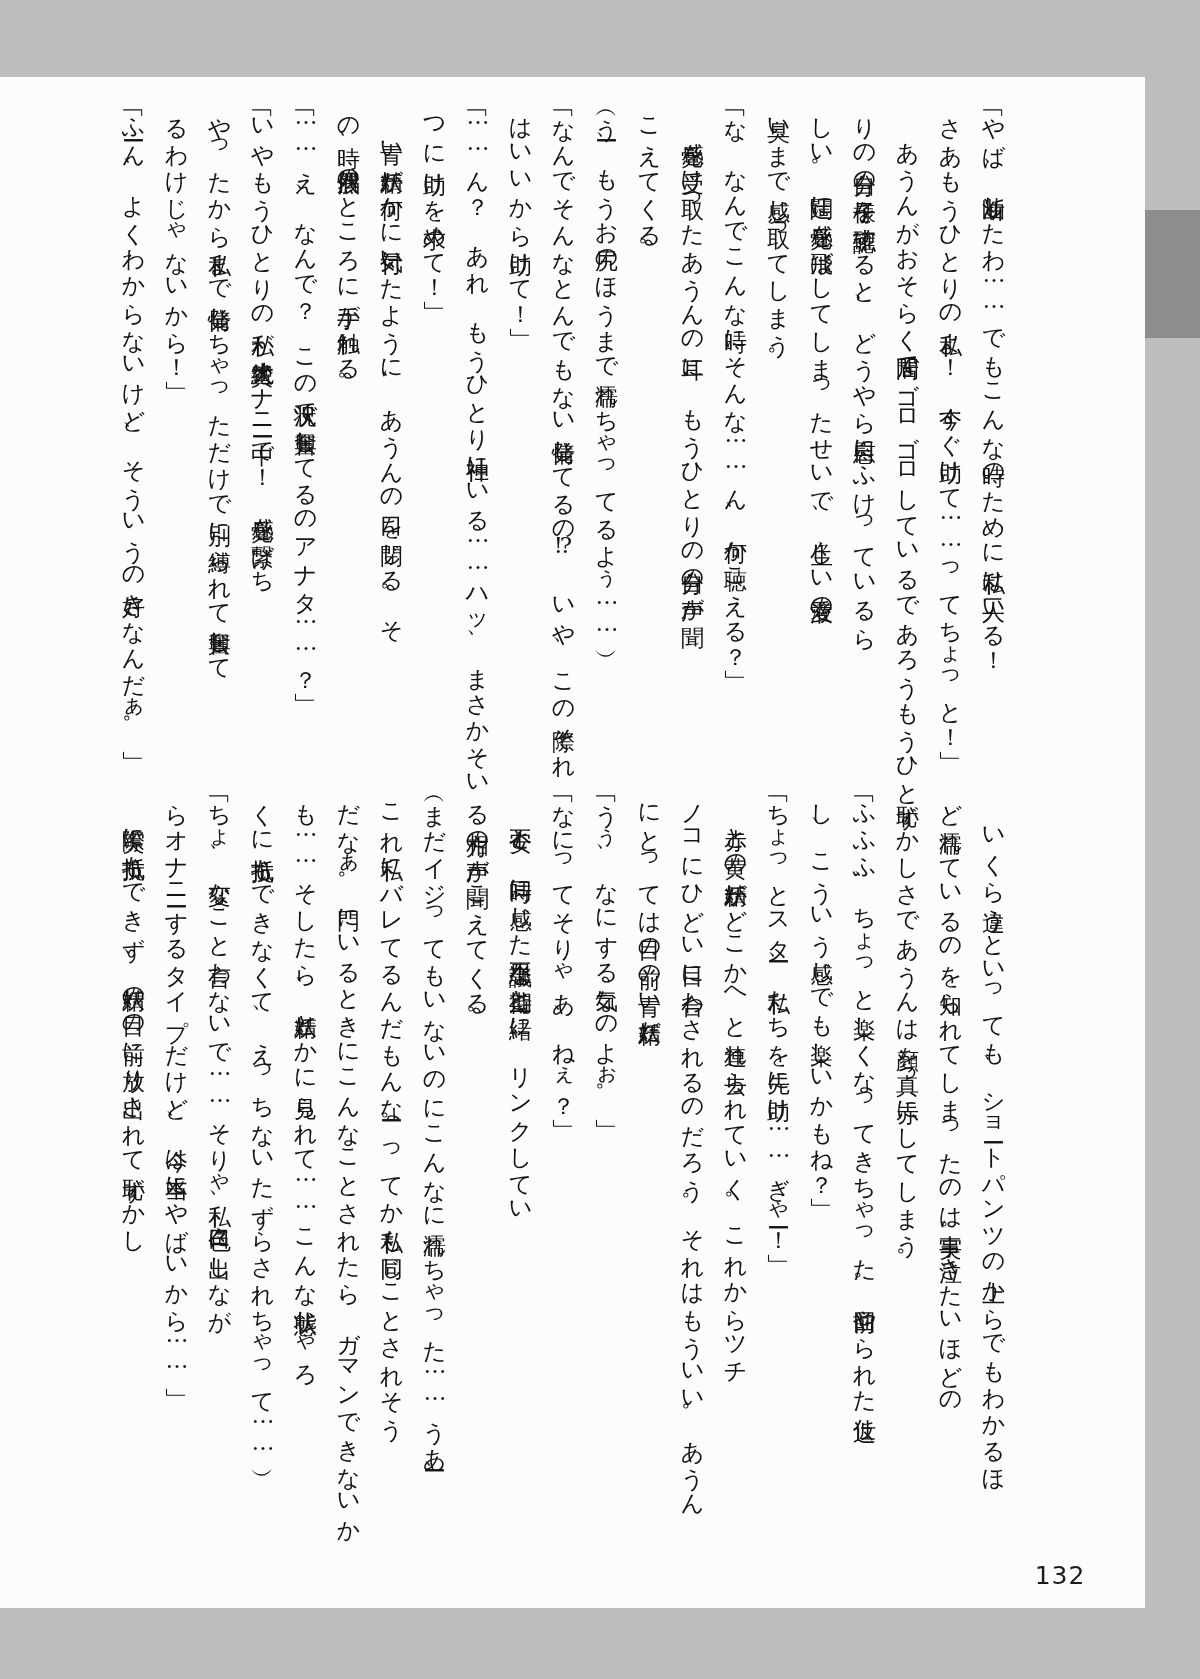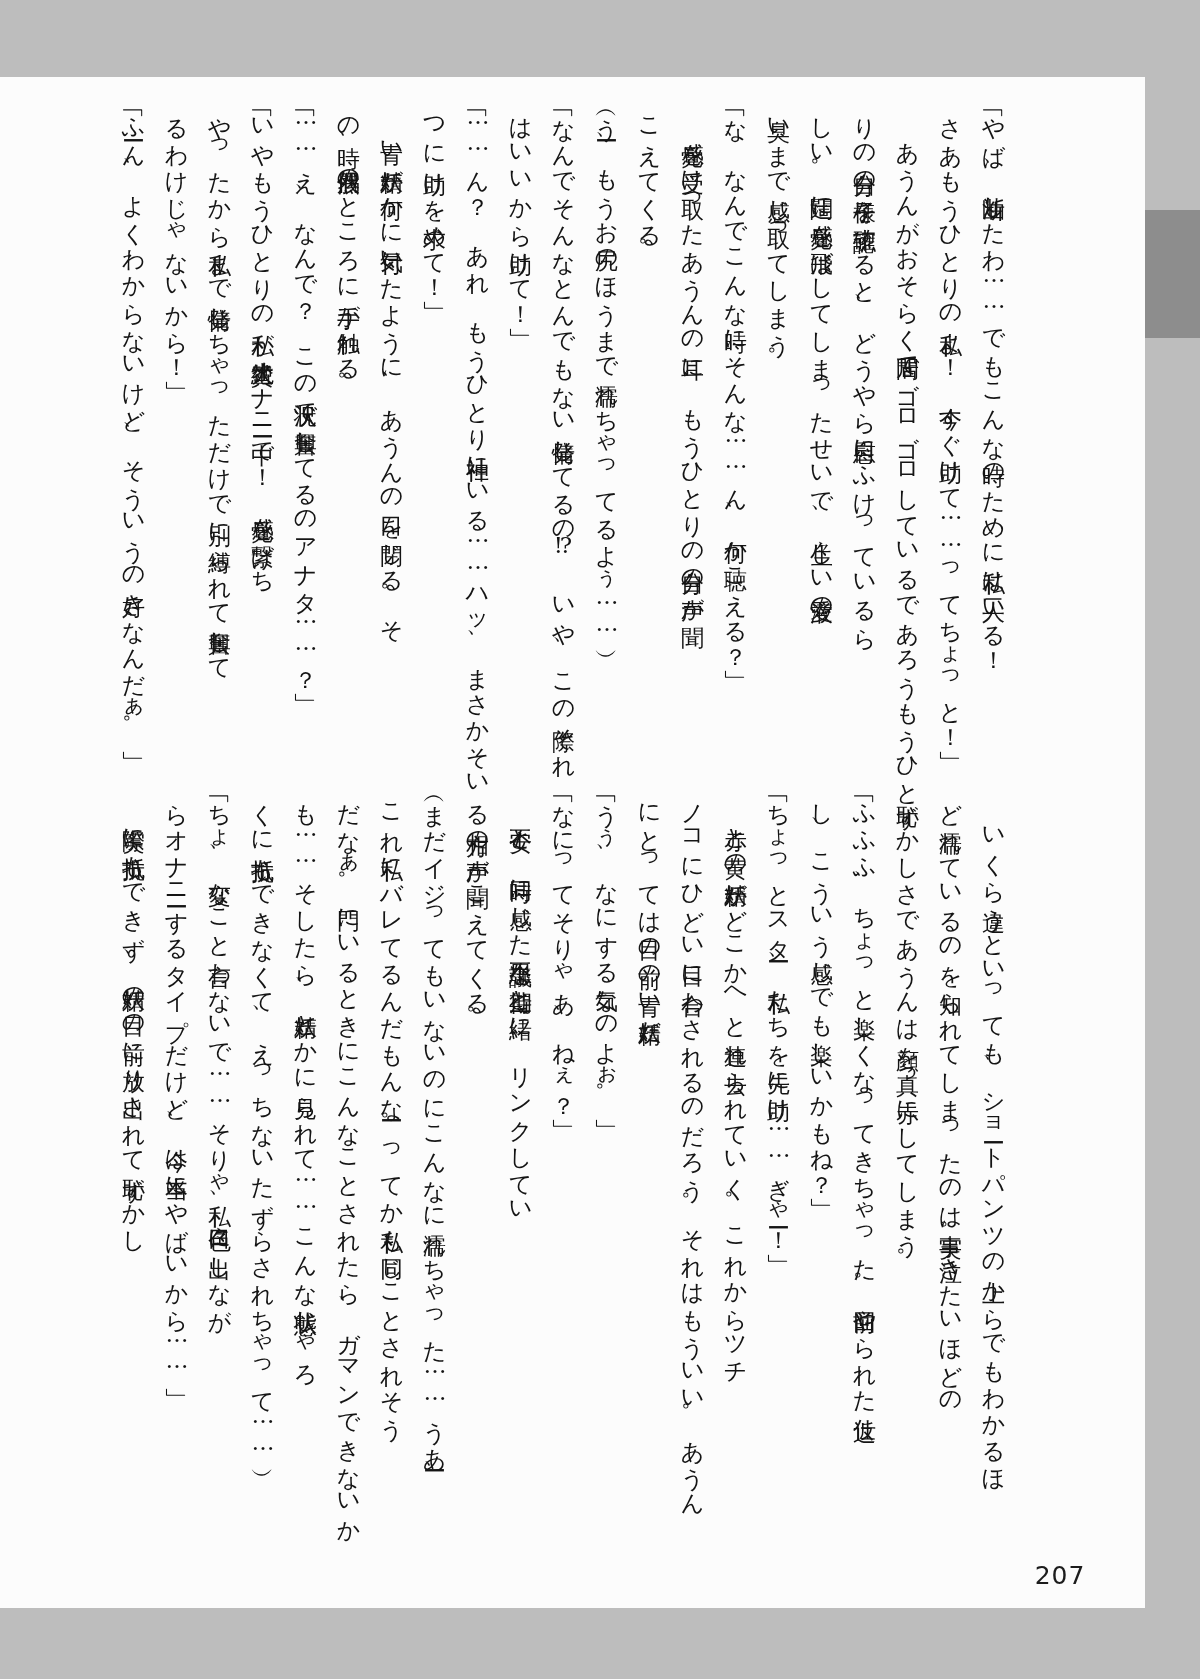--- a/index.html
+++ b/index.html
@@ -122,21 +122,21 @@
         <span class="tline">（まだイジってもいないのにこんなに濡れちゃった……うあー、</span>
         <span class="tline">これ私にバレてるんだもんなー。ってか私も同じことされそう</span>
         <span class="tline">だなぁ。門にいるときにこんなことされたら、ガマンできないか</span>
         <span class="tline">も……そしたら、妖精とかに見られて……こんな状態じゃろ</span>
         <span class="tline">くに抵抗もできなくて、えっちないたずらされちゃって……）</span>
         <span class="tline">「ちょ、変なこと言わないで……そりゃ私、色々口に出しなが</span>
         <span class="tline">らオナニーするタイプだけど、今は本当にやばいから……」</span>
         <span class="tline">　実際に抵抗もできず、妖精の目の前に放り出されて恥ずかし</span>
       </div>
 
-    <div class="pagenum">207</div>
+    <div class="pagenum">132</div>
 
   </div>
 
   <div class="scroll-track">
     <div class="scroll-thumb"></div>
   </div>
 
 </div>
 
 </body></html>

